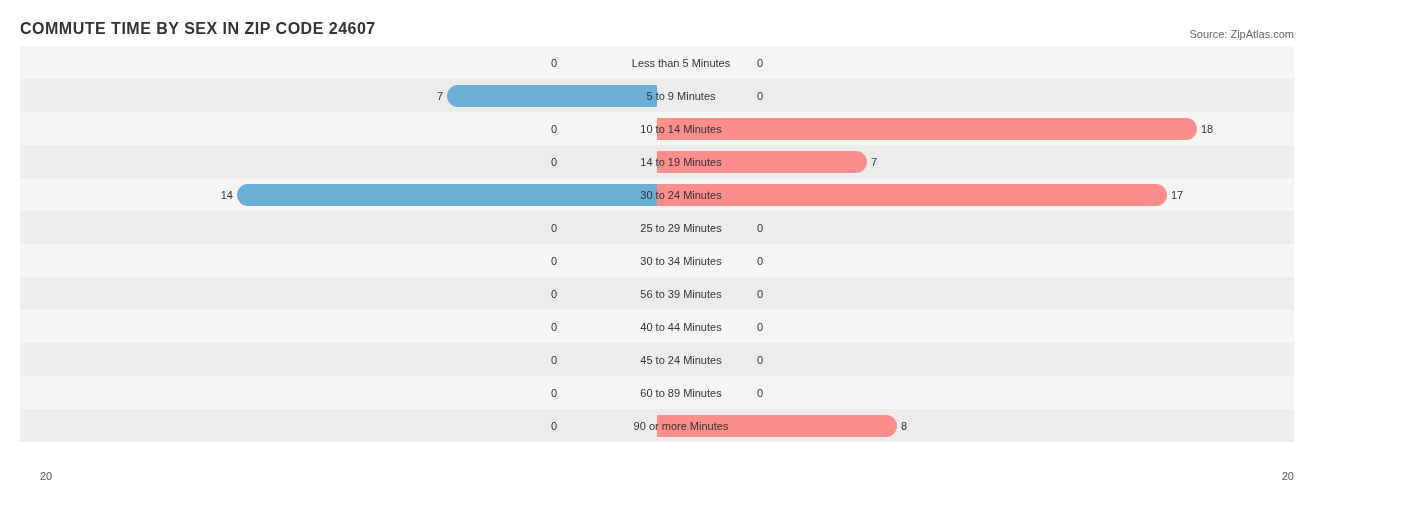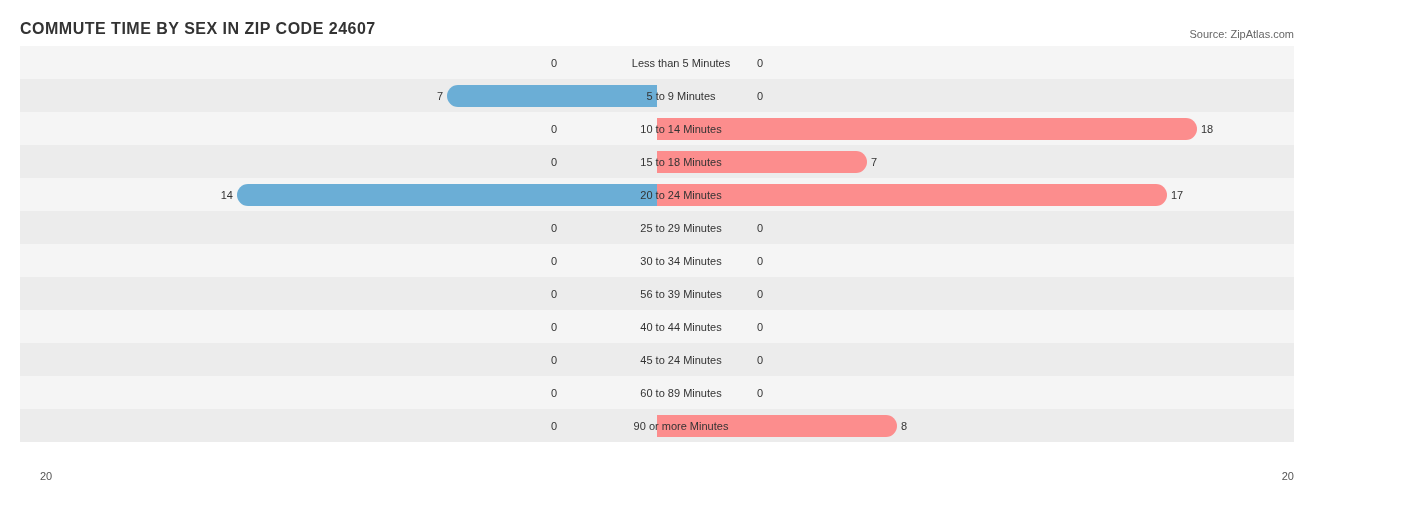--- a/index.html
+++ b/index.html
@@ -145,27 +145,27 @@
         <span class="val-male" style="right: calc(50% + 214px);">7</span>
         <span class="val-female" style="left: calc(50% + 100px);">0</span>
       </div>
       <div class="row">
         <span class="label">10 to 14 Minutes</span>
         <div class="bar-female" style="width: 540px;"></div>
         <span class="val-male" style="right: calc(50% + 100px);">0</span>
         <span class="val-female" style="left: calc(50% + 544px);">18</span>
       </div>
       <div class="row">
-        <span class="label">15 to 18 Minutes</span>
+        <span class="label">14 to 19 Minutes</span>
         <div class="bar-female" style="width: 210px;"></div>
         <span class="val-male" style="right: calc(50% + 100px);">0</span>
         <span class="val-female" style="left: calc(50% + 214px);">7</span>
       </div>
       <div class="row">
-        <span class="label">20 to 24 Minutes</span>
+        <span class="label">30 to 24 Minutes</span>
         <div class="bar-male" style="width: 420px;"></div>
         <div class="bar-female" style="width: 510px;"></div>
         <span class="val-male" style="right: calc(50% + 424px);">14</span>
         <span class="val-female" style="left: calc(50% + 514px);">17</span>
       </div>
       <div class="row">
         <span class="label">25 to 29 Minutes</span>
         <span class="val-male" style="right: calc(50% + 100px);">0</span>
         <span class="val-female" style="left: calc(50% + 100px);">0</span>
       </div>

